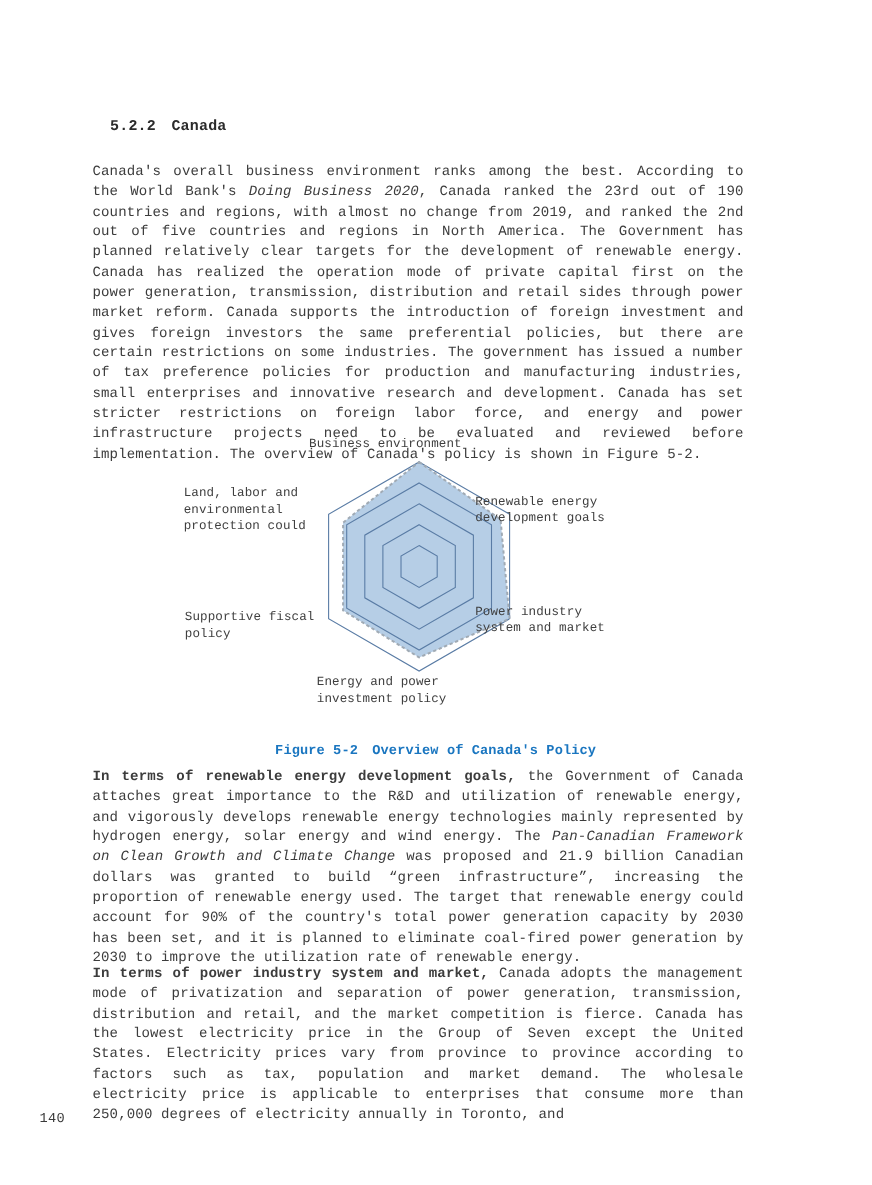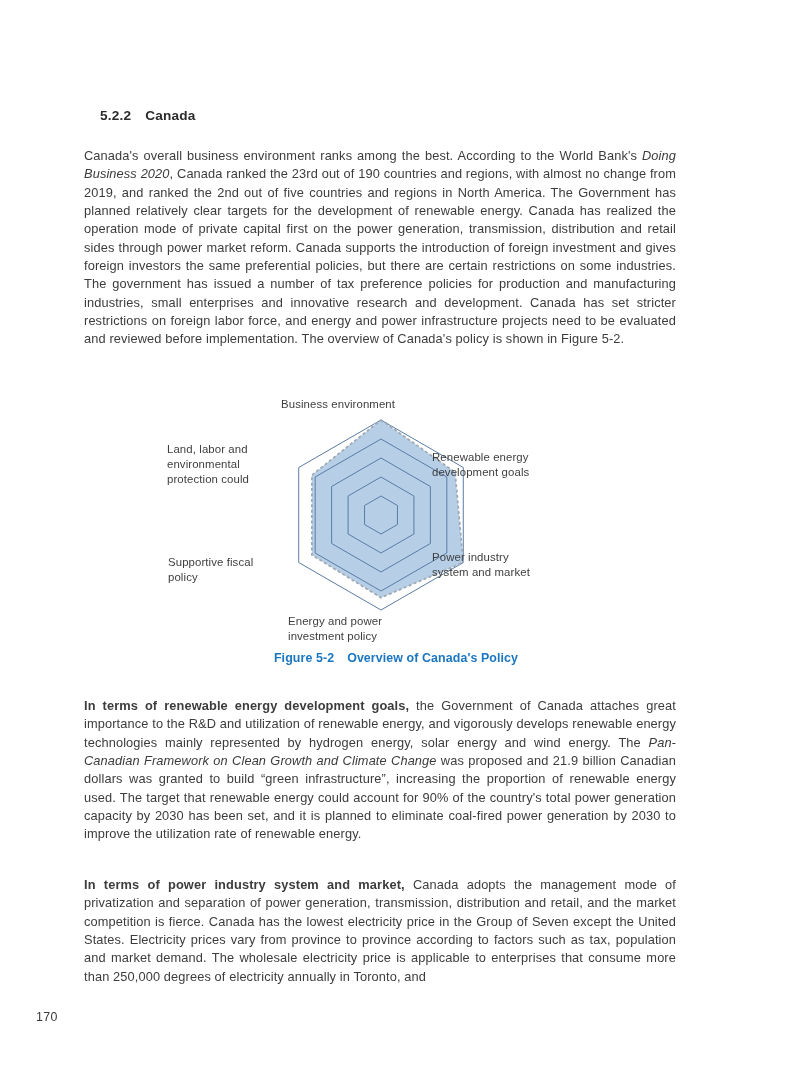--- a/index.html
+++ b/index.html
@@ -1,20 +1,20 @@
 <!DOCTYPE html>
 <html><head>
 <meta charset="utf-8">
 <style>
   html,body{margin:0;padding:0;background:#ffffff;}
   .page{
     position:relative;
     width:793px;height:1077px;
     background:#ffffff;
-    font-family:Liberation Sans, sans-serif;
+    font-family:Liberation Mono, monospace;
     color:#3c3c3c;
     overflow:hidden;
   }
   .heading{
     position:absolute;left:100px;top:108px;width:592px;
     font-size:13.6px;font-weight:bold;color:#2b2b2b;letter-spacing:.2px;
   }
   .heading .num{margin-right:14px;}
   .body-par{
     position:absolute;left:84px;width:592px;margin:0;
@@ -75,24 +75,24 @@
     <div class="axis-label" id="lbl-1">Renewable energy
 development goals</div>
     <div class="axis-label" id="lbl-4">Supportive fiscal
 policy</div>
     <div class="axis-label" id="lbl-3">Energy and power
 investment policy</div>
     <div class="axis-label" id="lbl-5">Land, labor and
 environmental
 protection could</div>
 
-    <div class="caption" style="color: rgb(26, 118, 192);">
+    <div class="caption" style="color: rgb(26, 118, 192); margin-top: 24px;">
       <span>Figure 5-2</span><span class="cap-title">Overview of Canada's Policy</span>
     </div>
   </div>
 
   <p class="body-par" id="par2"><span style="font-weight: bold;">In terms of renewable energy development goals,</span><span> the Government of Canada attaches great importance to the R&amp;D and utilization of renewable energy, and vigorously develops renewable energy technologies mainly represented by hydrogen energy, solar energy and wind energy. The </span><span style="font-style: italic;">Pan-Canadian Framework on Clean Growth and Climate Change</span><span> was proposed and 21.9 billion Canadian dollars was granted to build “green infrastructure”, increasing the proportion of renewable energy used. The target that renewable energy could account for 90% of the country's total power generation capacity by 2030 has been set, and it is planned to eliminate coal-fired power generation by 2030 to improve the utilization rate of renewable energy.</span></p>
 
   <p class="body-par" id="par3"><span style="font-weight: bold;">In terms of power industry system and market,</span><span> Canada adopts the management mode of privatization and separation of power generation, transmission, distribution and retail, and the market competition is fierce. Canada has the lowest electricity price in the Group of Seven except the United States. Electricity prices vary from province to province according to factors such as tax, population and market demand. The wholesale electricity price is applicable to enterprises that consume more than 250,000 degrees of electricity annually in Toronto, and</span></p>
 
-  <div class="pagenum">170</div>
+  <div class="pagenum">140</div>
 
 </div>
 
 </body></html>

